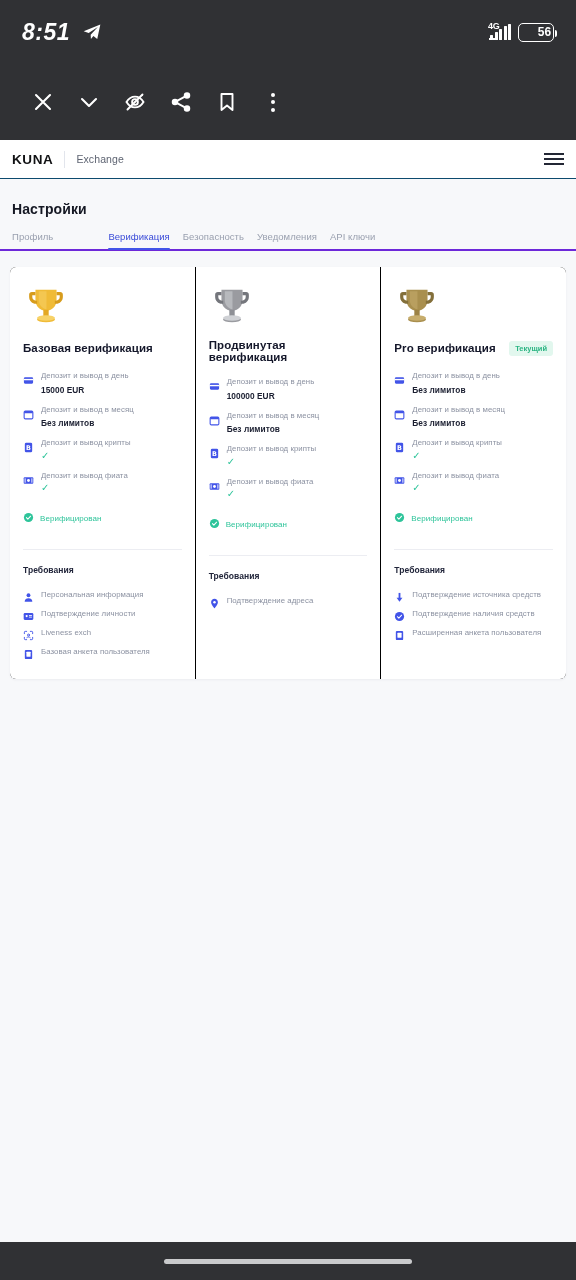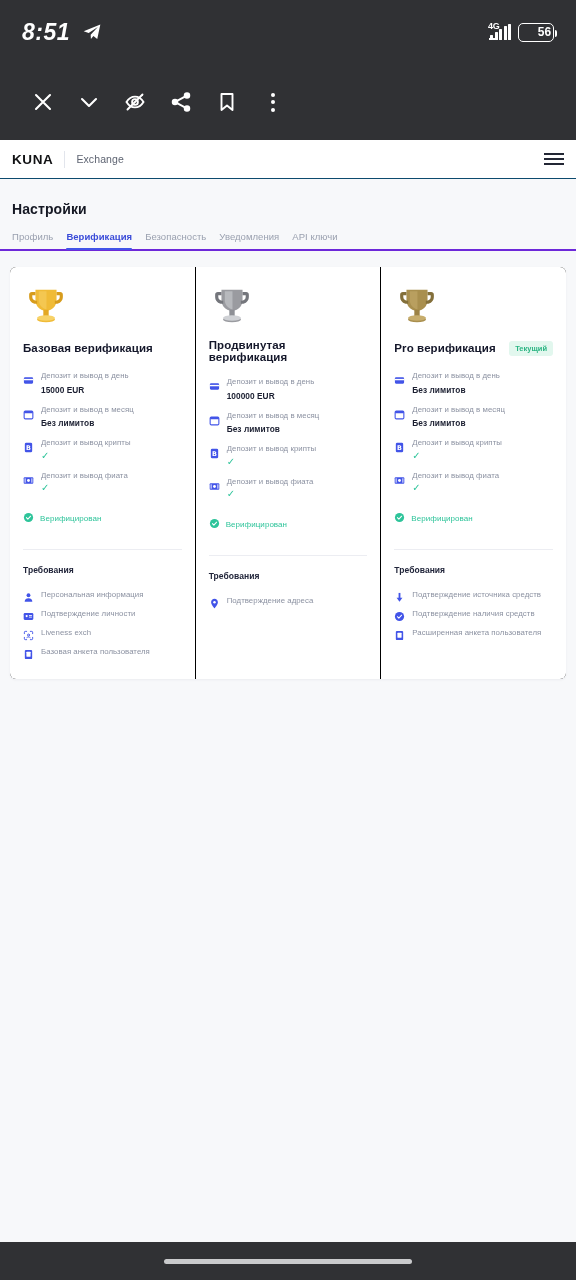--- a/index.html
+++ b/index.html
@@ -77,21 +77,21 @@
     padding:22px 24px 0 12px; letter-spacing:.1px;
   }
   .tabs{
     display:flex; align-items:flex-end; gap:13px;
     padding:14px 12px 0 12px; border-bottom:2px solid #6d28d9;
   }
   .tab{
     font-size:9.5px; color:#9aa0af; padding-bottom:7px;
     position:relative; cursor:pointer; white-space:nowrap; letter-spacing:.05px;
   }
-  .tab.active{ color:#3a4bd8; font-weight:700; }
+  .tab.active{ color:#3a4bd8; font-weight:400;margin-left:42px; }
   .tab.active:after{
     content:""; position:absolute; left:0; right:0; bottom:-1px;
     height:2px; background:#4254e8; border-radius:2px;
   }
 
   
   .cards{
     display:flex; gap:1px; margin:16px 10px 0 10px;
     background:#000000; border-radius:6px; overflow:hidden;
     box-shadow:0 1px 3px rgba(20,25,50,.05);

